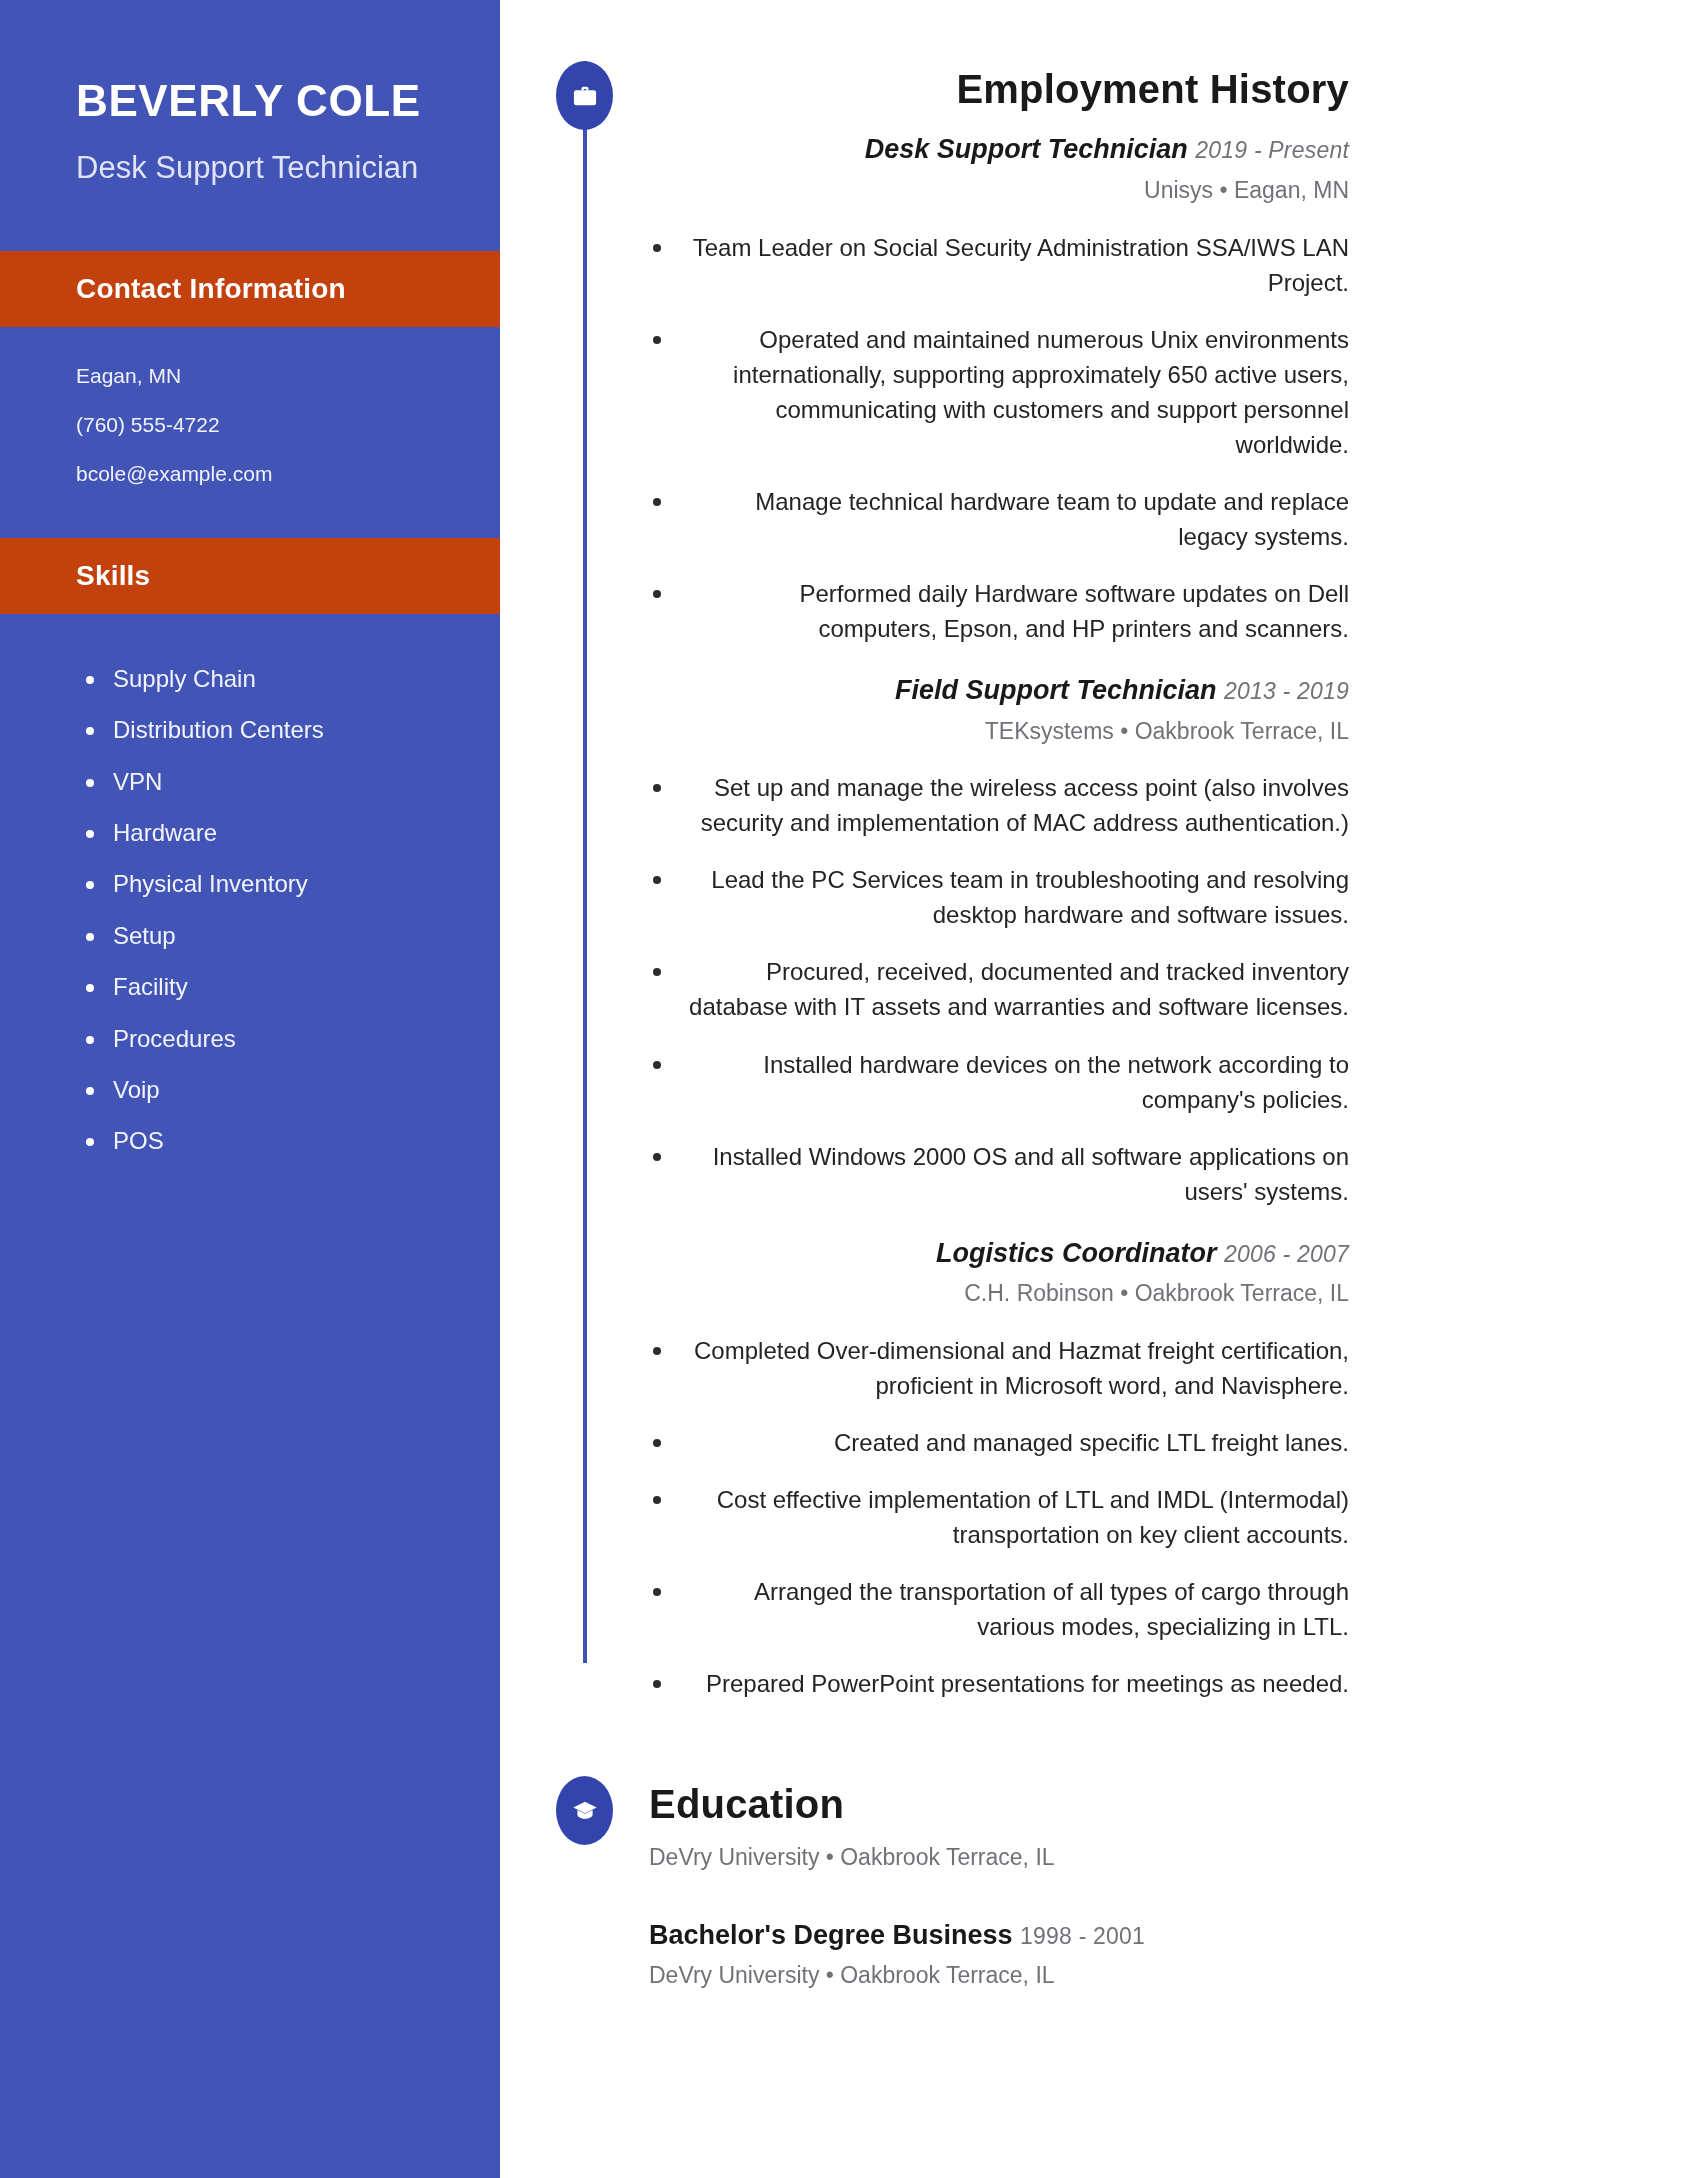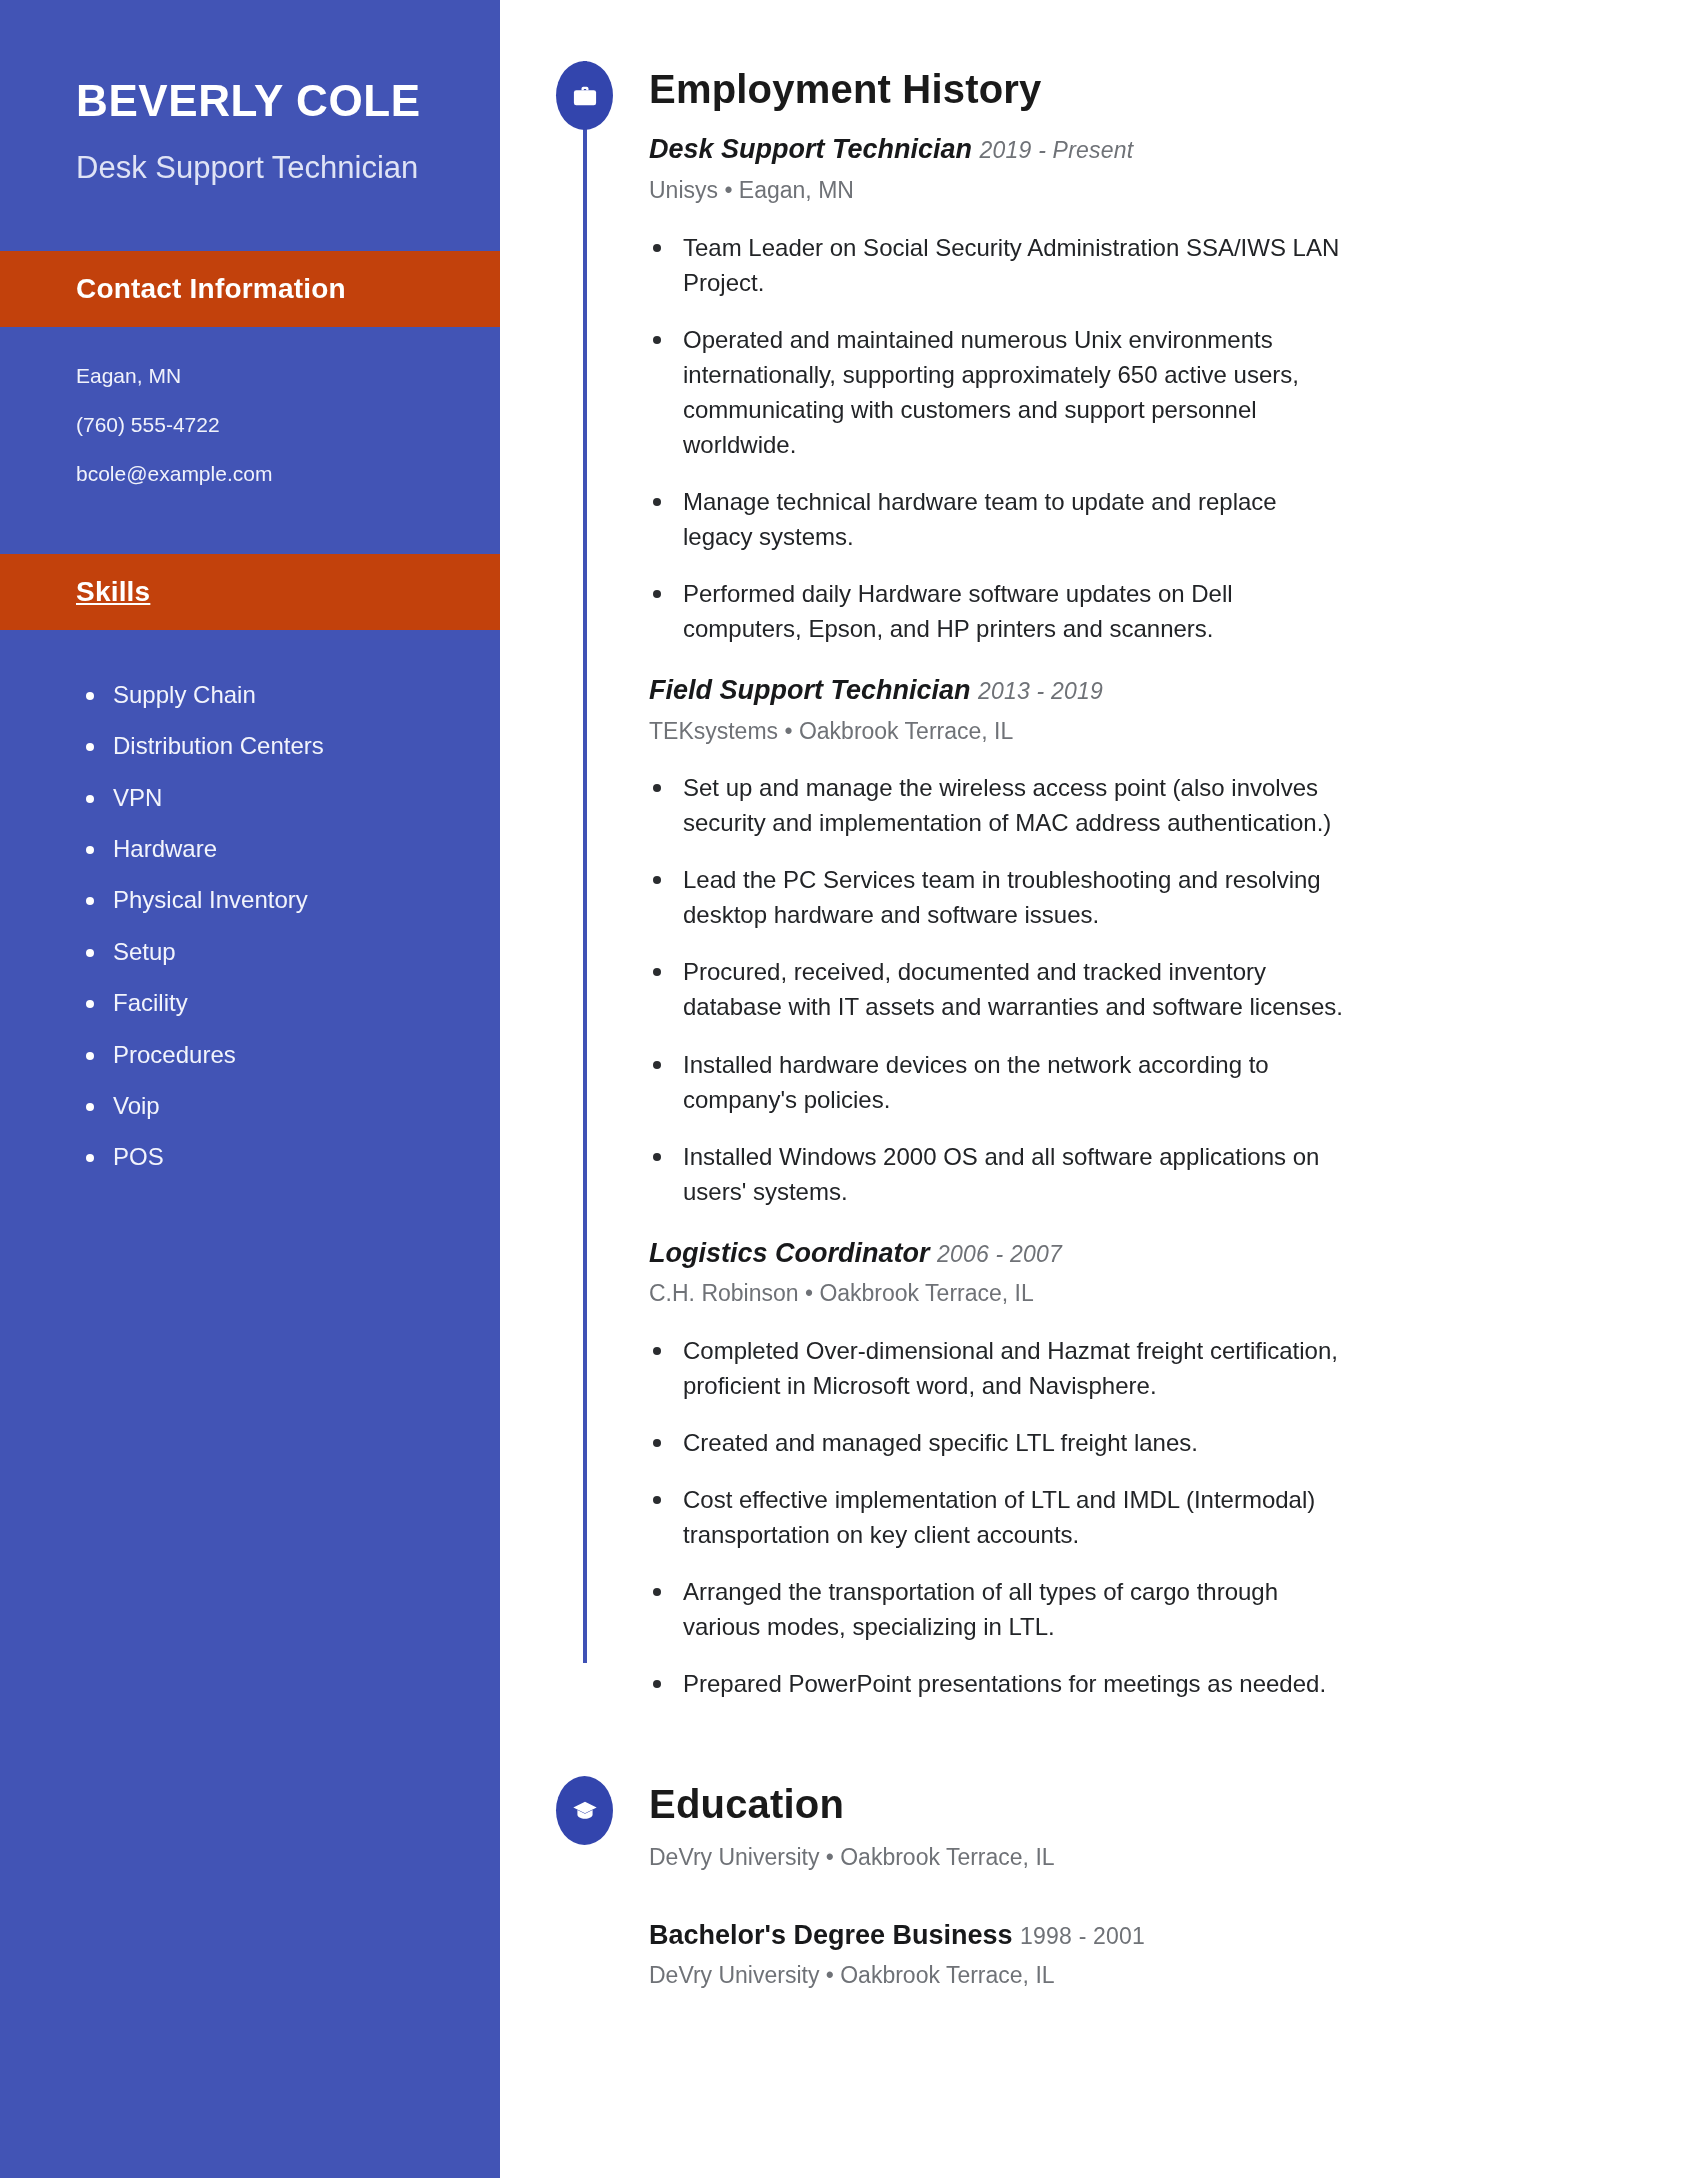--- a/index.html
+++ b/index.html
@@ -37,21 +37,21 @@
   }
   .section-head {
     background:#c2410c;
     padding:22px 0 22px 76px;
     font-size:28px;
     font-weight:bold;
     color:#ffffff;
     letter-spacing:0.2px;
   }
   .sb-contact-head { margin-top:62px; }
-  .sb-skills-head { margin-top:36px;text-decoration:underline; }
+  .sb-skills-head { margin-top:20px; }
   .contact-list { padding:38px 59px 34px 76px; }
   .contact-item {
     font-size:21px;
     line-height:1.0;
     color:#f0f2fb;
     margin-bottom:28px;
   }
   .contact-item:last-child { margin-bottom:0; }
   .skills-list { padding:34px 50px 0 82px; list-style:none;margin-top:18px; }
   .skill-item {
@@ -96,21 +96,21 @@
     height:69px;
     border-radius:50%;
     background:#3345ad;
     display:flex;
     align-items:center;
     justify-content:center;
     z-index:3;
   }
   .section-marker svg { display:block; }
 
-  .sec-employment { padding:69px 0 0 149px; }
+  .sec-employment { padding:69px 0 0 149px;text-align:right; }
   .sec-education  { padding:0 0 0 149px; margin-top:83px; }
 
   .sec-title {
     font-size:40px;
     font-weight:bold;
     color:#1a1a1a;
     letter-spacing:0.2px;
     line-height:1.0;
   }
 

